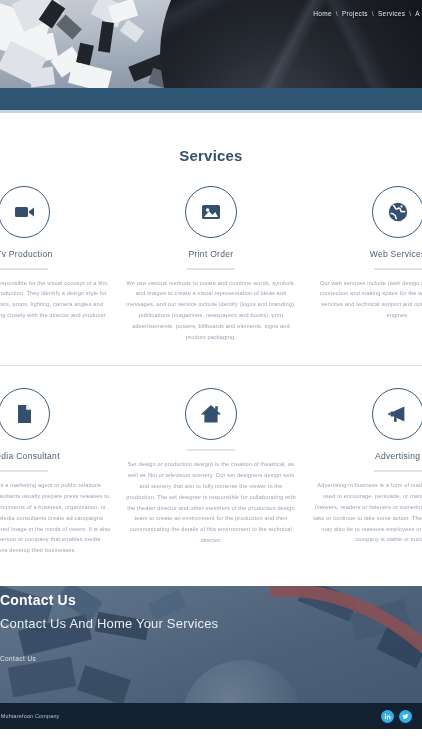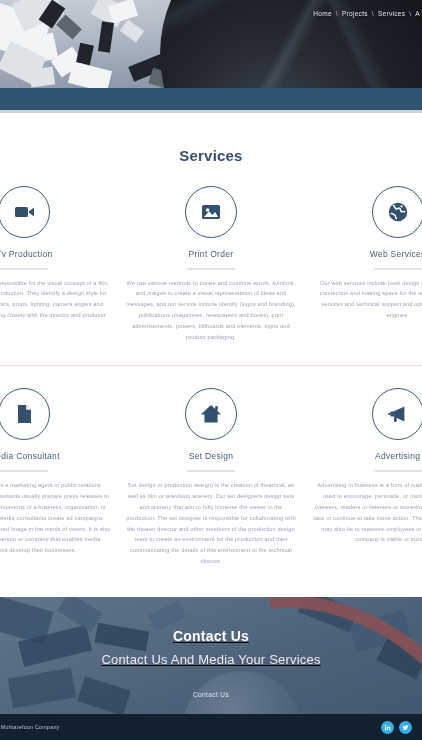--- a/index.html
+++ b/index.html
@@ -178,23 +178,21 @@
     border-radius:50%;
     background:radial-gradient(circle at 40% 35%, rgba(190,205,220,.5), rgba(120,140,165,.25) 60%, rgba(80,100,125,.1));
   }
   .contact-overlay {
     position:absolute; inset:0;
     background:rgba(58,78,102,.42);
   }
   .contact-inner {
     position:relative;
     z-index:3;
-    text-align:center;
-    padding-top:31px;
-    text-decoration:underline;
+    padding-top:6px;
   }
   .contact-title {
     font-size:14px;
     font-weight:bold;
     color:#ffffff;
     letter-spacing:.2px;
   }
   .contact-sub {
     margin-top:8px;
     font-size:13px;
@@ -344,21 +342,20 @@
         <div class="card-body">A media consultant is a marketing agent or public relations executive. , Media Consultants usually prepare press releases to highlight positive developments of a business, organization, or politician in politics, Media consultants create ad campaigns designed to plant a desired image in the minds of voters. It is also used to describe a person or company that enables media organizations develop their businesses.</div>
       </div>
 
       <div class="col">
         <div class="icon-circle">
           <svg width="24" height="24" viewBox="0 0 24 24" fill="#33506e">
             <path d="M12 3 L22.2 12.4 H18.6 V20.6 H5.4 V12.4 H1.8 Z"></path>
             <rect x="16.2" y="4.2" width="2.6" height="4.4"></rect>
           </svg>
         </div>
-        <div class="card-title">Set Design</div>
         <div class="card-divider"></div>
         <div class="card-body">Set design or production design) is the creation of theatrical, as well as film or television scenery. Our set designers design sets and scenery that aim to fully immerse the viewer in the production. The set designer is responsible for collaborating with the theater director and other members of the production design team to create an environment for the production and then communicating the details of this environment to the technical director.</div>
       </div>
 
       <div class="col">
         <div class="icon-circle">
           <svg width="24" height="24" viewBox="0 0 24 24" fill="#33506e">
             <path d="M7.4 9.4 L18.4 4.6 V19.4 L7.4 14.6 Z"></path>
             <rect x="4.4" y="9.4" width="3.4" height="5.2" rx="1"></rect>
             <rect x="8" y="15" width="2.6" height="5" rx="1"></rect>
@@ -387,21 +384,21 @@
   <div class="shard" style="background:#1e3048;left:380px;top:48px;width:44px;height:26px;transform:rotate(26deg);opacity:.7;"></div>
   <div class="shard" style="background:#33495f;left:10px;top:76px;width:64px;height:30px;transform:rotate(-10deg);opacity:.7;"></div>
   <div class="shard" style="background:#223549;left:80px;top:86px;width:48px;height:26px;transform:rotate(18deg);opacity:.65;"></div>
 
   <div class="contact-red"></div>
   <div class="contact-ball"></div>
   <div class="contact-overlay"></div>
 
   <div class="contact-inner">
     <div class="contact-title">Contact Us</div>
-    <div class="contact-sub">Contact Us And Media Your Services</div>
+    <div class="contact-sub">Contact Us And Home Your Services</div>
     <div class="contact-btn">Contact Us</div>
   </div>
 </div>
 
 <div class="footer">
   <div class="footer-text">All Rights Reserved Muhtarefoon Company</div>
   <div class="socials">
     <div class="social">
       <svg width="7" height="7" viewBox="0 0 24 24" fill="#ffffff">
         <rect x="3" y="9" width="4" height="12"></rect>

